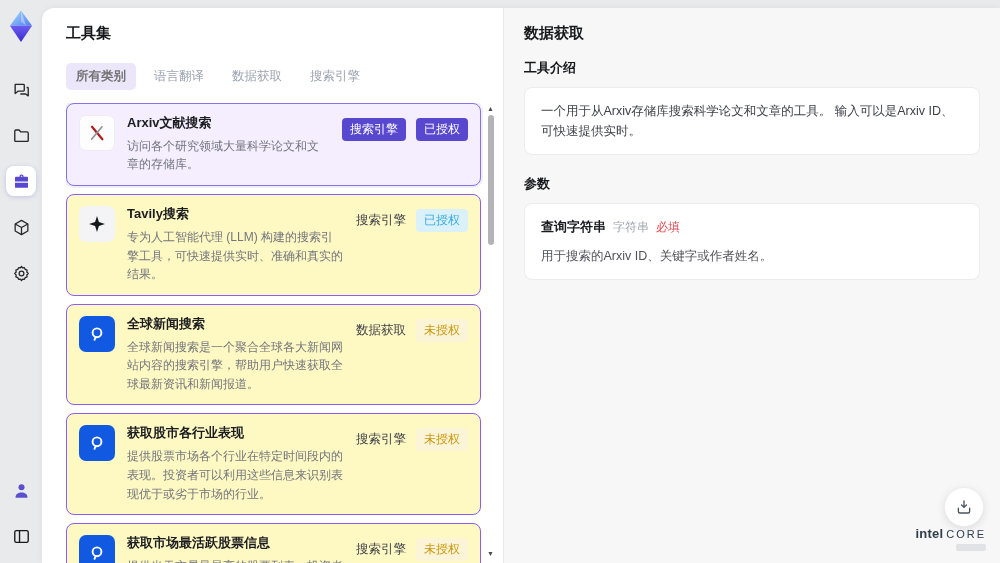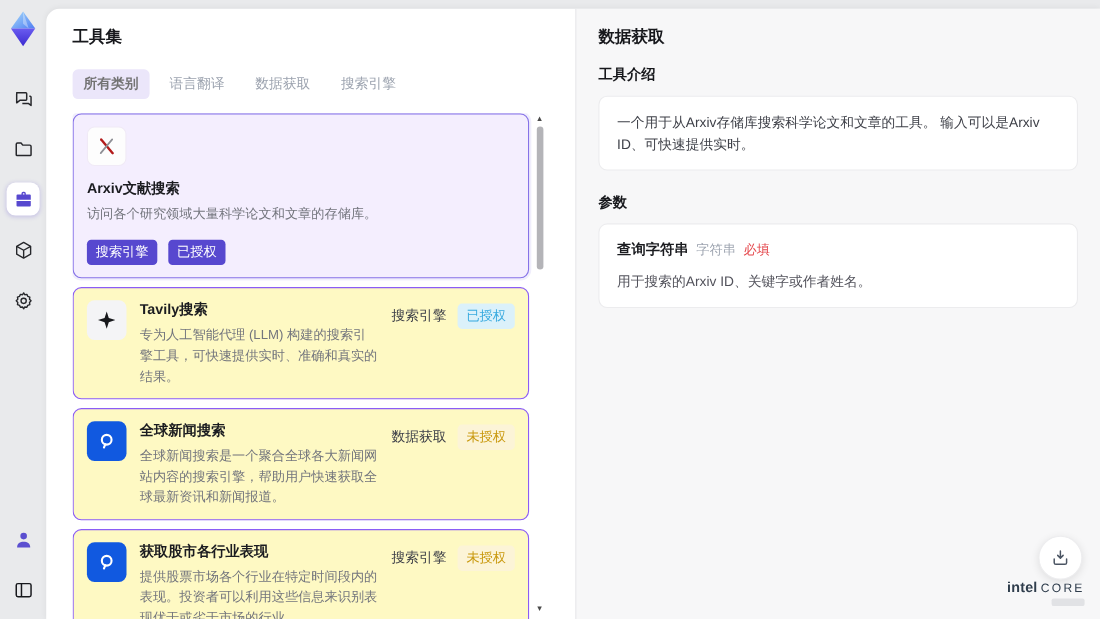--- a/index.html
+++ b/index.html
@@ -8,32 +8,32 @@
 
   
   .rail { position:absolute; left:0; top:0; width:42px; height:563px; display:flex; flex-direction:column; align-items:center; padding:8px 0 12px; }
   .rail .logo { width:34px; height:38px; margin-bottom:28px; }
   .rail-icon { width:30px; height:30px; display:flex; align-items:center; justify-content:center; margin-bottom:16px; border-radius:8px; cursor:pointer; }
   .rail-icon svg { width:19px; height:19px; }
   .rail-icon.active { background:#ffffff; box-shadow:0 1px 4px rgba(90,71,208,.25); }
   .rail-spacer { flex:1; }
 
   
-  .app { position:absolute; left:42px; top:8px; right:0; bottom:0; background:#ffffff; border-top-left-radius:12px; display:flex; overflow:hidden; box-shadow:0 0 6px rgba(0,0,0,.06);gap:20px; }
+  .app { position:absolute; left:42px; top:8px; right:0; bottom:0; background:#ffffff; border-top-left-radius:12px; display:flex; overflow:hidden; box-shadow:0 0 6px rgba(0,0,0,.06); }
 
   
   .panel-left { width:461px; flex:none; padding:16px 8px 0 24px; display:flex; flex-direction:column; }
   .panel-title { font-size:15px; font-weight:bold; color:#17181c; margin-bottom:20px; }
   .tabs { display:flex; align-items:center; gap:8px; margin-bottom:13px; }
   .tab { font-size:12.5px; color:#9ca3af; padding:5px 10px; border-radius:5px; cursor:pointer; white-space:nowrap; }
   .tab.active { background:#ebe6fa; color:#737373; font-weight:bold; }
 
   .list-wrap { position:relative; flex:1; overflow:hidden; padding-right:14px; }
   .card { display:flex; align-items:flex-start; gap:12px; background:#fef9c3; border:1px solid #8b5cf6; border-radius:8px; padding:11px 12px; margin-bottom:8px; cursor:pointer; }
-  .card.selected { background:#f4eefe; border:1.5px solid #8672e8; box-shadow:0 0 0 2px rgba(134,114,232,.12);flex-direction:column; }
+  .card.selected { background:#f4eefe; border:1.5px solid #8672e8; box-shadow:0 0 0 2px rgba(134,114,232,.12); }
   .tool-ic { width:36px; height:36px; flex:none; border-radius:7px; background:#f4f4f6; display:flex; align-items:center; justify-content:center; }
   .tool-ic svg { width:20px; height:20px; }
   .tool-ic.white { background:#fdfdfd; border:1px solid #f0eaf6; }
   .tool-ic.blue { background:#1159e0; }
   .card-body { flex:1; min-width:0; }
   .card-title { font-size:13px; font-weight:bold; color:#1b1c20; line-height:1.3; }
   .card-desc { font-size:12px; color:#73757d; line-height:1.55; margin-top:5px; }
   .card-side { flex:none; display:flex; align-items:center; gap:10px; padding-top:3px; }
   .cat-label { font-size:12.5px; color:#3f4149; }
   .badge { font-size:12px; padding:3px 8px; border-radius:4px; white-space:nowrap; }
@@ -216,20 +216,21 @@
       </div>
 
       <div class="card">
         <div class="tool-ic blue">
           <svg viewBox="0 0 24 24" fill="none" stroke="#ffffff" stroke-width="2.3" stroke-linecap="round">
             <circle cx="12" cy="10.5" r="5.3"></circle>
             <path d="M10.5 15.5L9 19"></path>
           </svg>
         </div>
         <div class="card-body">
+          <div class="card-title">获取市场最活跃股票信息</div>
           <div class="card-desc">提供当天交易量最高的股票列表，投资者可以利用这些信息来识别流动性强的股票和潜在的交易机会。</div>
         </div>
         <div class="card-side">
           <span class="cat-label">搜索引擎</span>
           <span class="badge yellow">未授权</span>
         </div>
       </div>
 
       <div class="scrollbar">
         <div class="scroll-arrow up">▲</div>

